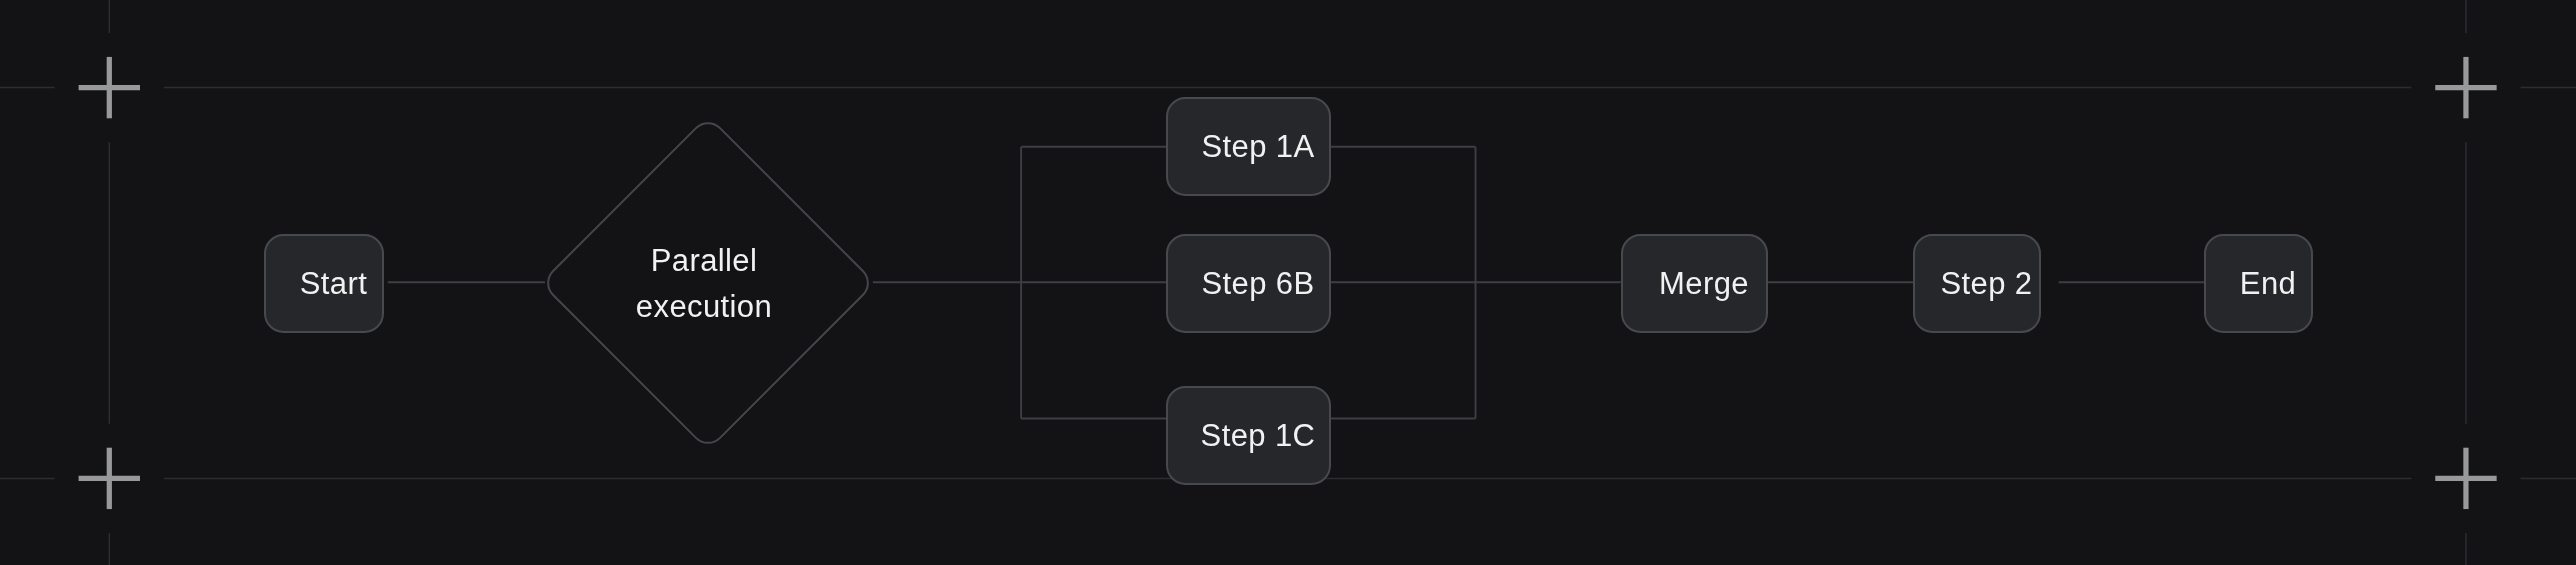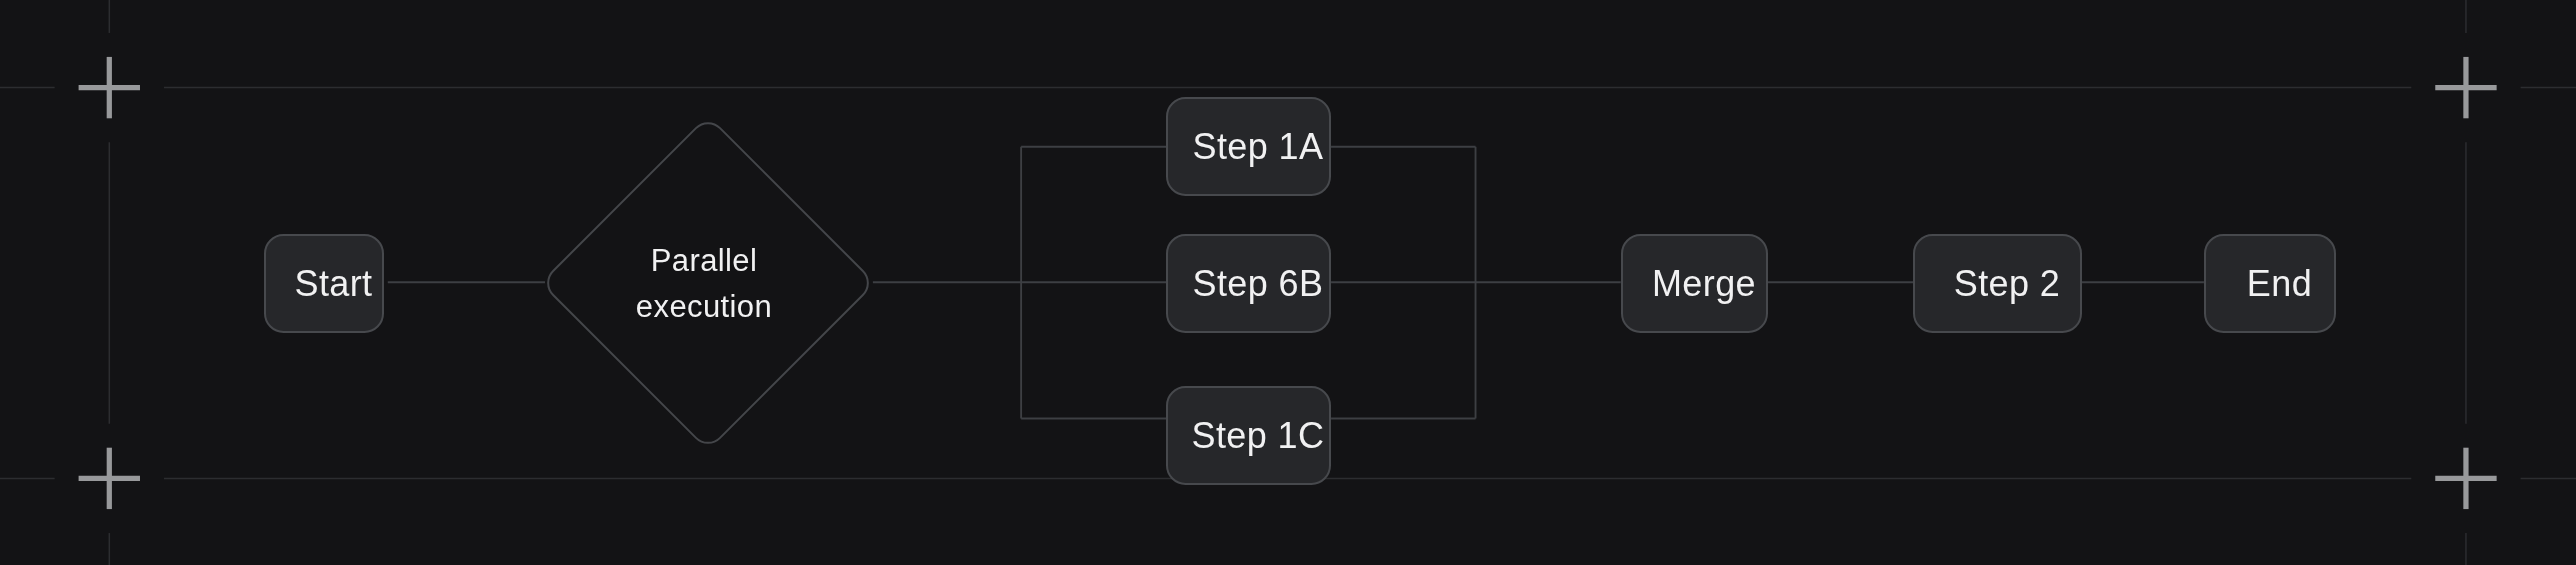--- a/index.html
+++ b/index.html
@@ -28,21 +28,21 @@
   .node {
     position: absolute;
     box-sizing: border-box;
     background: #26272a;
     border: 2.2px solid #47494d;
     border-radius: 19.5px;
     display: flex;
     align-items: center;
     justify-content: center;
     color: #f1f1f2;
-    font-size: 36px;
+    font-size: 31px;
     font-weight: 400;
     letter-spacing: 0.4px;
     white-space: nowrap;
     padding-left: 19px;
   }
   .diamond-shape {
     position: absolute;
     left: 589px;
     top: 164px;
     width: 238px;
@@ -152,22 +152,22 @@
   </div>
 
   <div class="node" style="left:1166px; top:369px; width:165px; height:99px;margin-top:17px;">
     <span>Step 1C</span>
   </div>
 
   <div class="node" style="left:1621px; top:234px; width:147px; height:99px;">
     <span>Merge</span>
   </div>
 
-  <div class="node" style="left:1913px; top:234px; width:169px; height:99px;">
+  <div class="node" style="left:1913px; top:234px; width:128px; height:99px;">
     <span>Step 2</span>
   </div>
 
-  <div class="node" style="left:2204px; top:234px; width:132px; height:99px;">
+  <div class="node" style="left:2204px; top:234px; width:109px; height:99px;">
     <span>End</span>
   </div>
 
 </div>
 
 
 </body></html>

